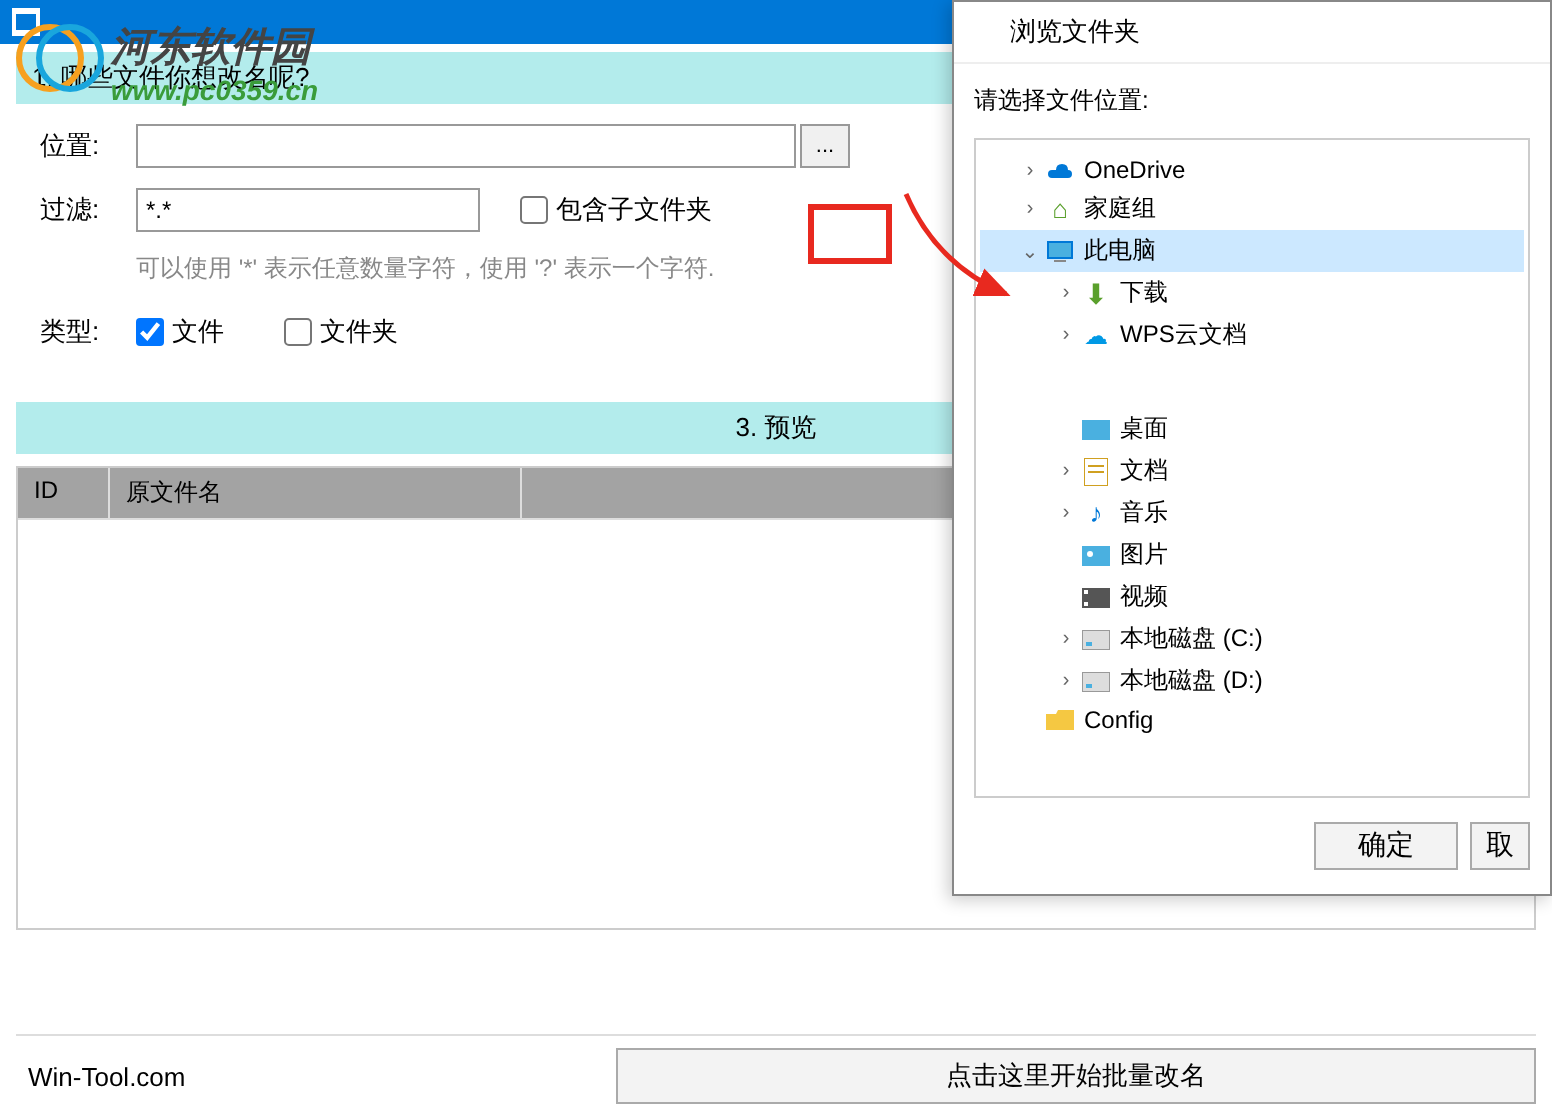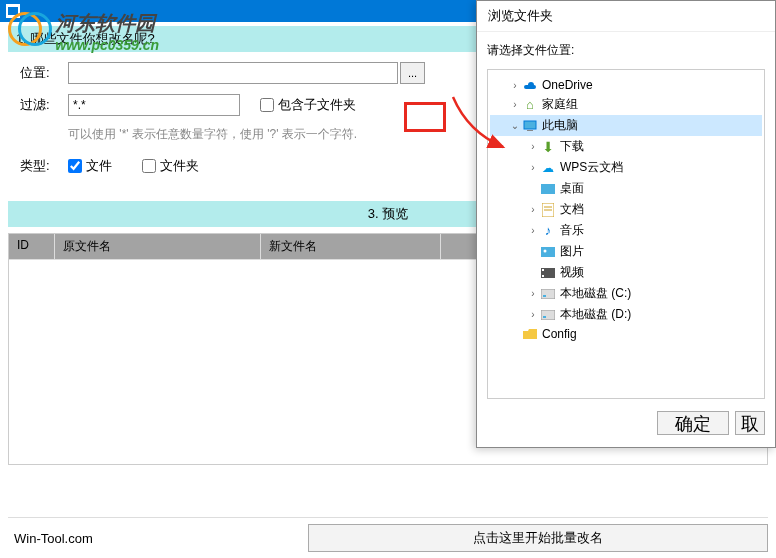--- a/index.html
+++ b/index.html
@@ -37,29 +37,29 @@
     .col-new { width: 180px; }
     
     .bottom-bar { position: absolute; bottom: 6px; left: 8px; right: 8px; display: flex; align-items: center; border-top: 1px solid #ddd; padding-top: 6px; }
     .site-link { color: #000000; font-size: 13px; padding-left: 6px; flex: 0 0 300px; }
     .bottom-btn { height: 28px; border: 1px solid #aaa; background: #f3f3f3; font-size: 13px; cursor: pointer; }
     .register-btn { width: 130px; margin-right: 6px; }
     .start-btn { flex: 1; }
     
     
     .browse-dialog { position: absolute; top: 0; right: 0; width: 300px; height: 448px; background: #fff; border: 1px solid #888; box-shadow: -2px 2px 8px rgba(0,0,0,0.2); }
-    .dialog-title { padding: 6px 11px; font-size: 13px; border-bottom: 1px solid #eee; }
+    .dialog-title { padding: 6px 28px; font-size: 13px; border-bottom: 1px solid #eee; }
     .dialog-label { padding: 10px 10px 6px; font-size: 12px; }
     .tree-container { margin: 4px 10px; border: 1px solid #ccc; height: 330px; overflow: auto; padding: 6px 2px; }
     .tree-item { display: flex; align-items: center; padding: 2px 0; font-size: 12px; cursor: pointer; white-space: nowrap; }
     .tree-arrow { width: 14px; text-align: center; color: #666; font-size: 10px; }
     .tree-icon { width: 16px; height: 14px; margin-right: 4px; display: inline-flex; align-items: center; justify-content: center; }
     .tree-item.selected { background: #cce8ff; }
     .dialog-buttons { display: flex; justify-content: flex-end; padding: 8px 10px; gap: 6px; }
-    .dialog-btn { width: 72px; height: 24px; border: 1px solid #aaa; background: #f3f3f3; font-size: 18px; cursor: pointer; }
+    .dialog-btn { width: 72px; height: 24px; border: 1px solid #aaa; background: #f3f3f3; font-size: 14px; cursor: pointer; }
     
     
     .watermark { position: absolute; top: 10px; left: 8px; z-index: 20; pointer-events: none; }
     .wm-logo { display: inline-block; width: 44px; height: 40px; position: relative; }
     .wm-circle { position: absolute; border: 3px solid; border-radius: 50%; width: 34px; height: 34px; }
     .wm-c1 { border-color: #f7a01e; left: 0; top: 2px; }
     .wm-c2 { border-color: #19a6dd; left: 10px; top: 2px; }
     .wm-text { display: inline-block; vertical-align: top; }
     .wm-title { font-size: 20px; font-weight: bold; color: #444; font-style: italic; }
     .wm-url { font-size: 14px; color: #3a9c3a; font-weight: bold; font-style: italic; }
@@ -116,21 +116,20 @@
     </label>
   </div>
 
   <div style="height:10px;"></div>
   <div class="preview-header">3. 预览</div>
 
   <div class="table-container">
     <div class="table-header">
       <div class="col-id">ID</div>
       <div class="col-orig">原文件名</div>
-      <div class="col-new">新文件名</div>
     </div>
   </div>
 </div>
 
 <div class="bottom-bar">
   <a class="site-link">Win-Tool.com</a>
   <button class="bottom-btn start-btn">点击这里开始批量改名</button>
 </div>
 
 <svg class="red-arrow" width="70" height="70">
@@ -179,21 +178,21 @@
         </span>
         <span>下载</span>
       </div>
       <div class="tree-item" style="padding-left: 36px;">
         <span class="tree-arrow">›</span>
         <span class="tree-icon">
           <span style="color:#0099e5;font-size:12px;">☁</span>
         </span>
         <span>WPS云文档</span>
       </div>
-      <div class="tree-item" style="padding-left: 36px;">
+      <div class="tree-item" style="padding-left: 36px; margin-top: 26px;">
         <span class="tree-arrow"></span>
         <span class="tree-icon">
           <svg width="14" height="10">
             <rect width="14" height="10" fill="#4ab0e0"></rect>
           </svg>
         </span>
         <span>桌面</span>
       </div>
       <div class="tree-item" style="padding-left: 36px;">
         <span class="tree-arrow">›</span>

